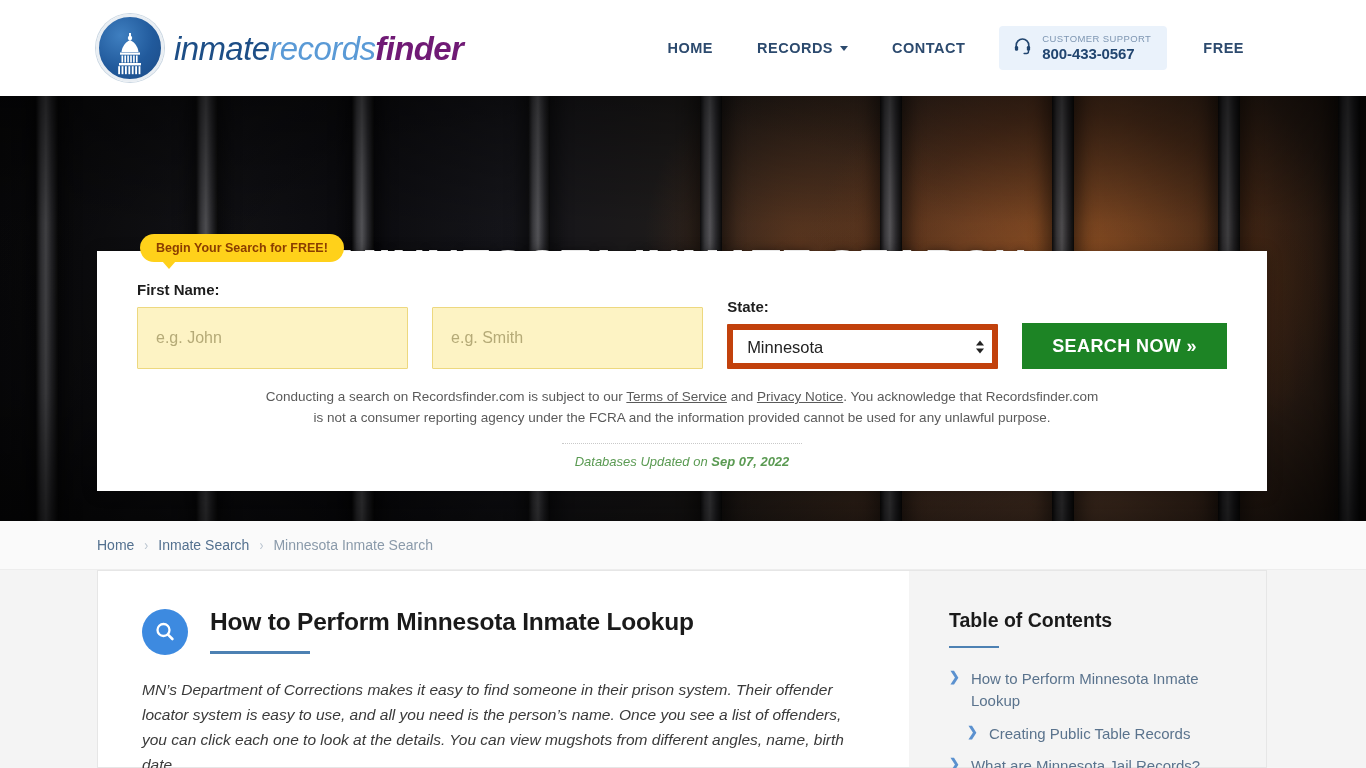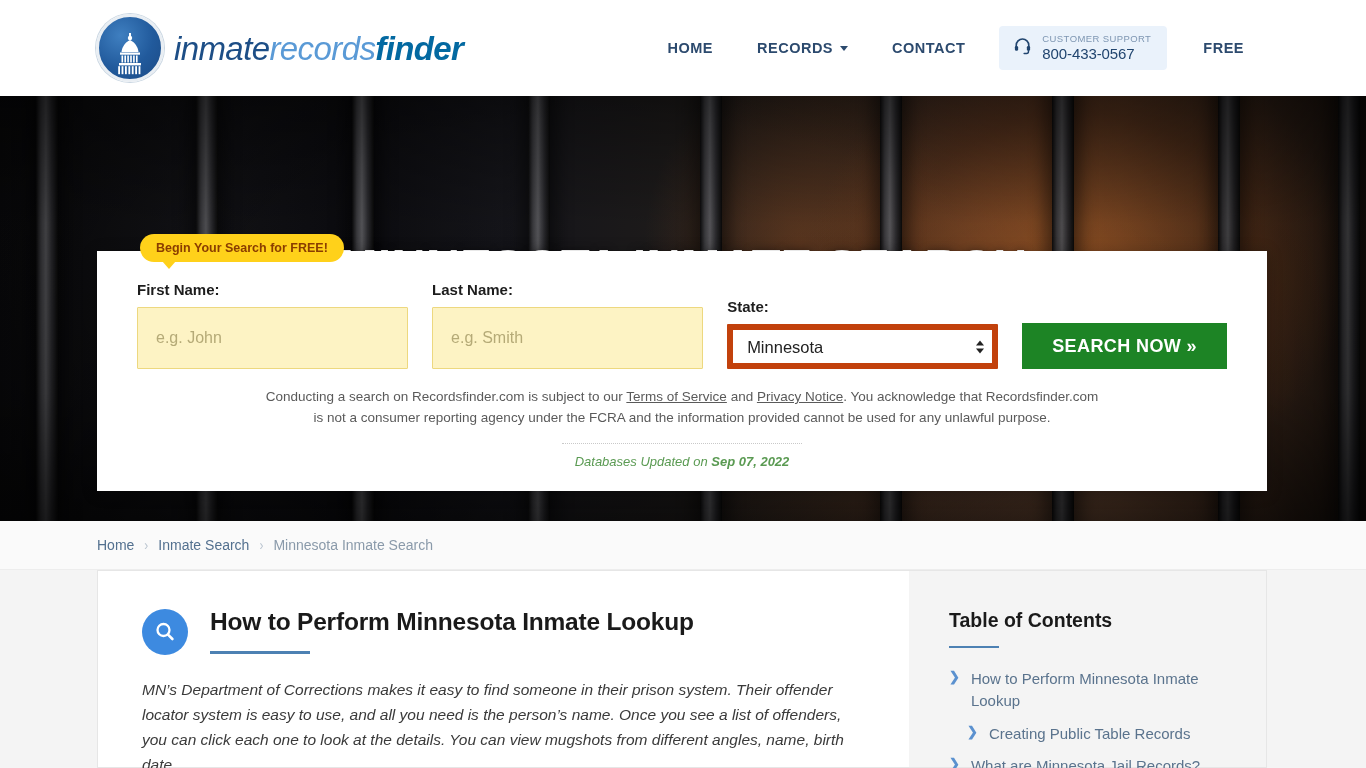--- a/index.html
+++ b/index.html
@@ -39,21 +39,21 @@
   .logo-mark svg { display: block; margin-bottom: 4px; }
   .logo-text {
     font-size: 33px;
     font-style: italic;
     letter-spacing: -0.6px;
     white-space: nowrap;
     line-height: 1;
   }
   .logo-text .t1 { color: #1d4e86; font-weight: 400; }
   .logo-text .t2 { color: #5a9ad6; font-weight: 400; }
-  .logo-text .t3 { color: #0369a1; font-weight: 700; }
+  .logo-text .t3 { color: #701a75; font-weight: 700; }
 
   .main-nav {
     margin-left: auto;
     display: flex;
     align-items: center;
     gap: 0;
   }
   .nav-link {
     font-size: 14.5px;
     font-weight: 700;
@@ -89,21 +89,21 @@
   .support-label {
     display: block;
     font-size: 9.5px;
     letter-spacing: 0.4px;
     color: #7e96b2;
     font-weight: 400;
   }
   .support-phone {
     display: block;
     font-size: 15px;
-    font-weight: 400;
+    font-weight: 700;
     color: #21456f;
     letter-spacing: -0.1px;
   }
 
   
   .hero {
     position: relative;
     height: 425px;
     overflow: hidden;
     background: #0369a1;
@@ -471,21 +471,20 @@
   <div class="search-card">
     <div class="free-badge">Begin Your Search for FREE!</div>
 
     <div class="form-row">
       <div class="field fn">
         <label class="field-label">First Name:</label>
         <input class="text-input" type="text" placeholder="e.g. John" style="">
       </div>
 
       <div class="field ln">
-        <label class="field-label">Last Name:</label>
         <input class="text-input" type="text" placeholder="e.g. Smith" style="">
       </div>
 
       <div class="field st">
         <label class="field-label">State:</label>
         <div class="select-wrap">
           <select class="state-select">
             <option>Minnesota</option>
           </select>
           <span class="spin">

